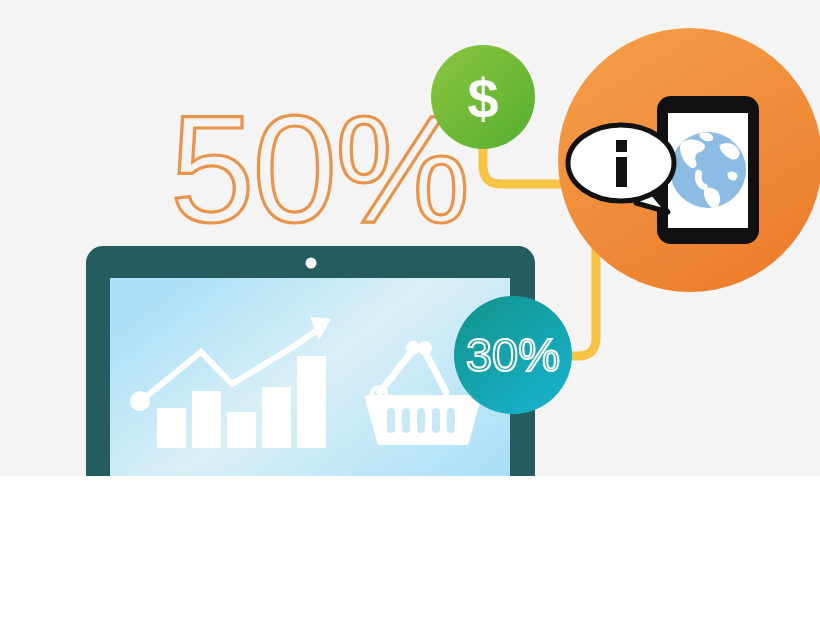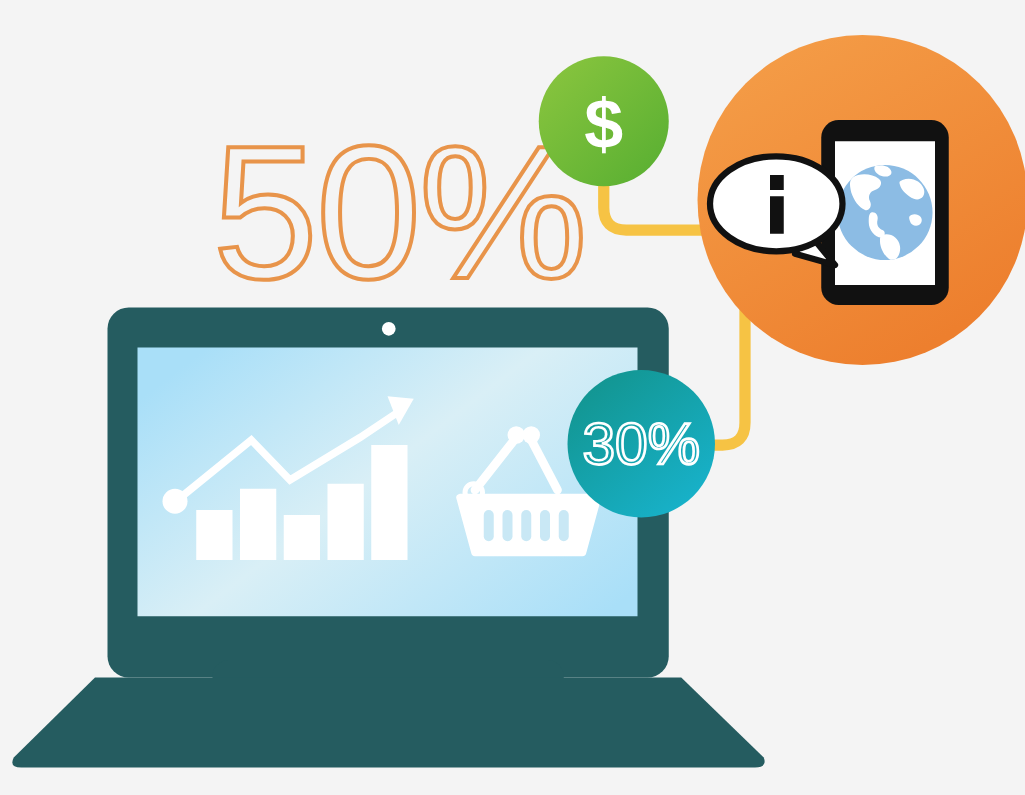--- a/index.html
+++ b/index.html
@@ -7,21 +7,21 @@
     margin: 0;
     padding: 0;
     background: #ffffff;
   }
   body {
     font-family: "Liberation Sans", sans-serif;
   }
   #stage {
     position: relative;
     width: 820px;
-    height: 636px;
+    height: 476px;
     background: #f4f4f4;
     overflow: hidden;
   }
   #stage svg.layer {
     position: absolute;
     top: 0;
     left: 0;
     width: 820px;
     height: 636px;
     display: block;

